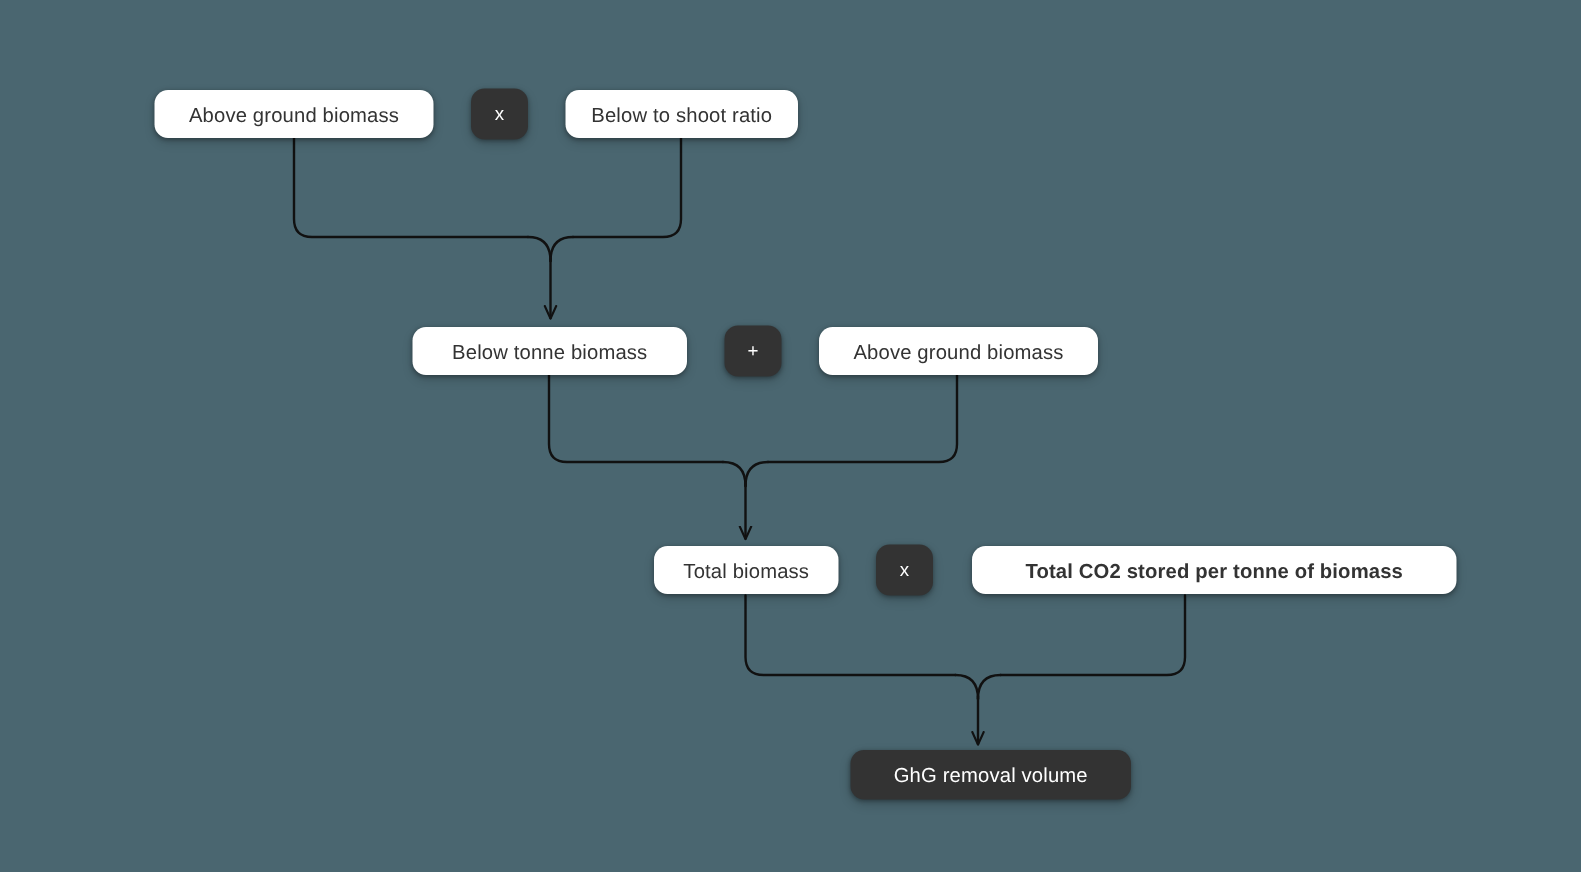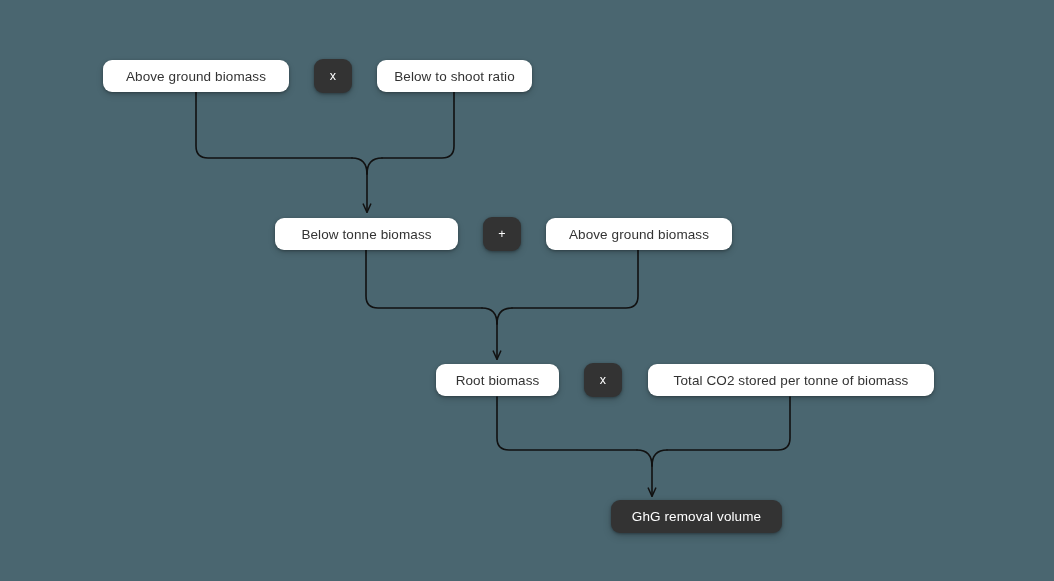--- a/index.html
+++ b/index.html
@@ -105,21 +105,21 @@
   <div class="node op" style="left:314px; top:59px;">x</div>
 
   <div class="node value" style="left:377px; top:60px; width:155px;">Below to shoot ratio</div>
 
   <div class="node value" style="left:275px; top:218px; width:183px;">Below tonne biomass</div>
 
   <div class="node op" style="left:483px; top:217px;">+</div>
 
   <div class="node value" style="left:546px; top:218px; width:186px;">Above ground biomass</div>
 
-  <div class="node value" style="left:436px; top:364px; width:123px;">Root biomass</div>
+  <div class="node value" style="left:436px; top:364px; width:123px;">Total biomass</div>
 
   <div class="node op" style="left:584px; top:363px;">x</div>
 
-  <div class="node value" style="left:648px; top:364px; width:286px;">Total CO2 stored per tonne of biomass</div>
+  <div class="node value" style="left:648px; top:364px; width:323px;font-weight:bold;">Total CO2 stored per tonne of biomass</div>
 
-  <div class="node result" style="left:567px; top:500px; width:171px;margin-left:44px;">GhG removal volume</div>
+  <div class="node result" style="left:567px; top:500px; width:187px;">GhG removal volume</div>
 
 </div>
 
 </body></html>

